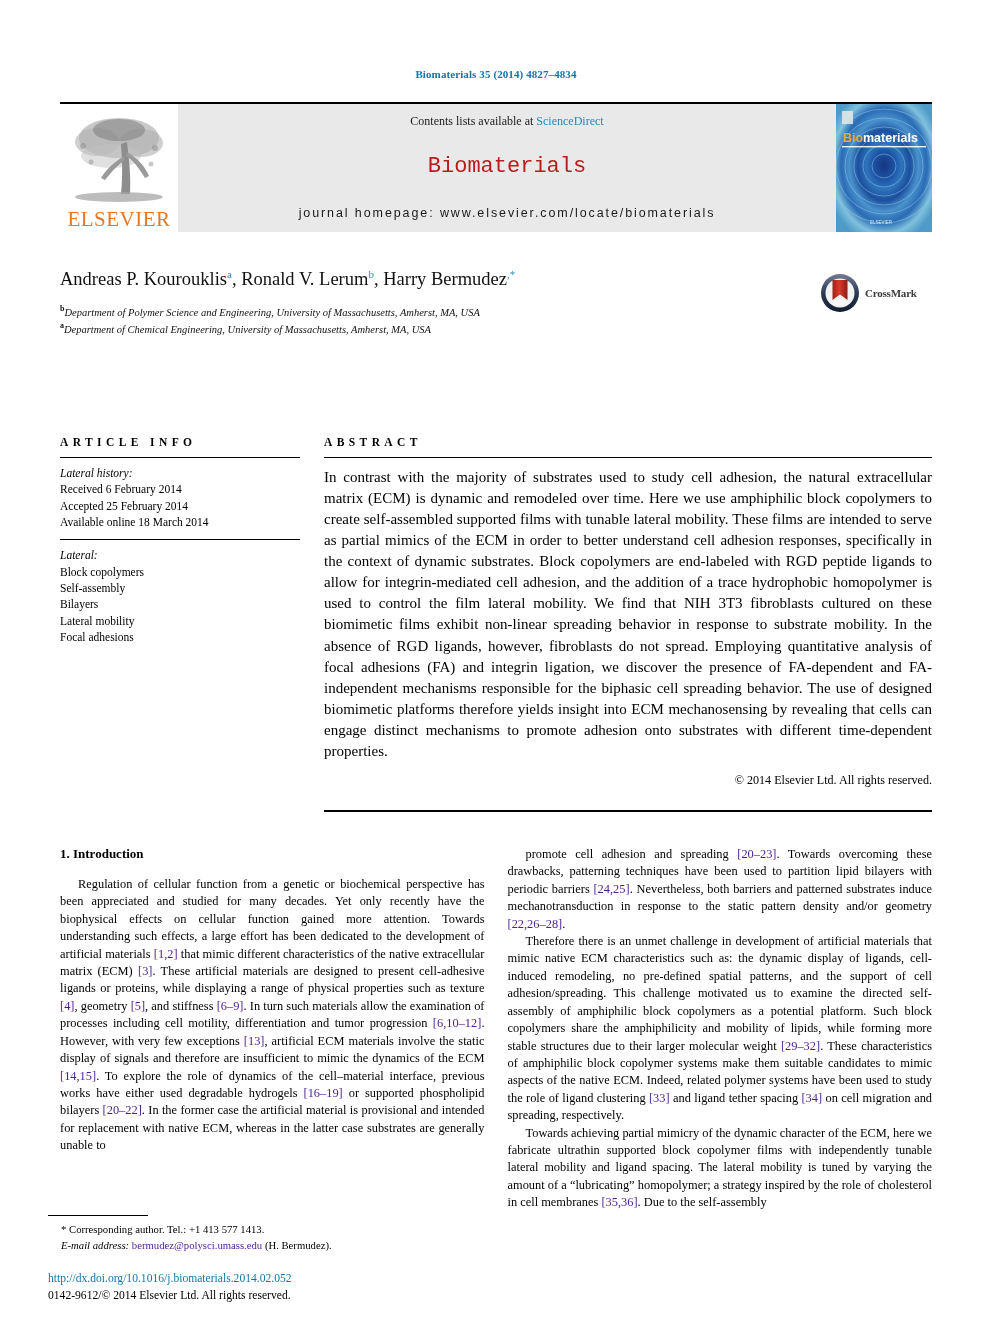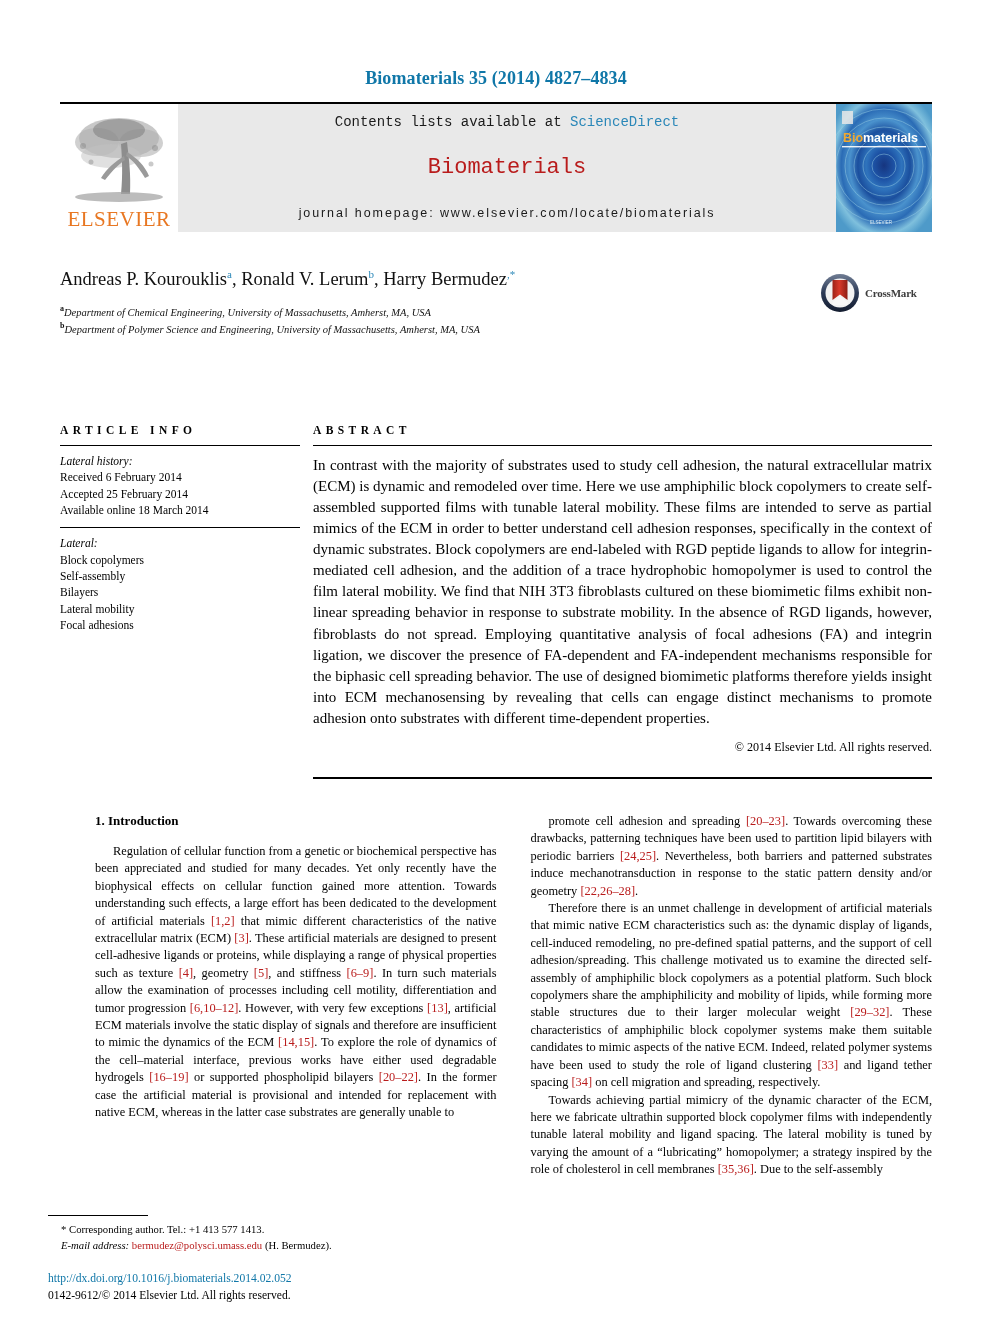--- a/index.html
+++ b/index.html
@@ -20,21 +20,21 @@
     width: 992px;
     height: 1323px;
     box-sizing: border-box;
     padding: 0 60px;
   }
 
   
   .running-head {
     text-align: center;
     color: #1077a8;
-    font-size: 18px;
+    font-size: 11px;
     font-weight: bold;
     letter-spacing: .1px;
     padding-top: 68px;
     height: 22px;
   }
 
   
   .masthead {
     position: relative;
     margin-top: 12px;
@@ -66,22 +66,22 @@
     flex: 1 1 auto;
     background: #e9e9e9;
     position: relative;
     display: flex;
     flex-direction: column;
     align-items: center;
     justify-content: space-between;
     padding: 10px 0 12px 0;
   }
   .contents-line {
-    font-family: Liberation Mono, monospace;
-    font-size: 14px;
+    font-family: Liberation Serif, serif;
+    font-size: 12px;
     color: #1a1a1a;
   }
   .contents-line .sd-link { color: #2a87b8; }
   .journal-name {
     font-family: Liberation Mono, monospace;
     font-size: 22px;
     color: #b91c1c;
     letter-spacing: 0px;
     margin-top: -2px;
   }
@@ -145,23 +145,23 @@
   .crossmark-label {
     font-family: "Liberation Serif", serif;
     font-size: 11px;
     font-weight: bold;
     color: #3d3d3d;
     letter-spacing: -.2px;
   }
 
   
   .info-abstract {
-    margin-top: 36px;
-    display: flex;
-    gap: 13px;
+    margin-top: 48px;
+    display: flex;
+    gap: 24px;
   }
   .col-info { flex: 0 0 240px; }
   .col-abs  { flex: 1 1 auto; }
 
   .sec-heading {
     font-size: 11.5px;
     font-weight: bold;
     letter-spacing: 4.4px;
     color: #000;
     margin-bottom: 9px;
@@ -190,39 +190,38 @@
   }
   .abs-bottom-rule {
     margin-top: 22px;
     border-top: 2.2px solid #000;
   }
 
   
   .body-cols {
     margin-top: 34px;
     display: flex;
-    gap: 34px;
-    margin-left: 35px;
+    gap: 23px;
   }
   .bcol { flex: 1 1 0; position: relative; }
   .sec-title {
     font-size: 13px;
     font-weight: bold;
     margin: 0 0 14px 0;
   }
   .para {
     font-size: 12.4px;
     line-height: 1.405;
     text-align: justify;
     text-indent: 18px;
     margin: 0;
     hyphens: auto;
   }
   .para + .para { margin-top: 0; }
-  .ref { color: #b91c1c; }
+  .ref { color: #4c1d95; }
 
   
   .footnotes {
     position: absolute;
     left: 48px;
     bottom: 18px;
     width: 420px;
   }
   .fn-rule {
     width: 100px;
@@ -341,22 +340,22 @@
       </svg>
       <span class="crossmark-label">CrossMark</span>
     </div>
 
 
     <div class="authors">
       <span>Andreas P. Kourouklis</span><sup>a</sup><span>, </span><span>Ronald V. Lerum</span><sup>b</sup><span>, </span><span>Harry Bermudez</span><sup class="star">,*</sup>
     </div>
 
     <div class="affil">
+      <div><sup>b</sup><span>Department of Polymer Science and Engineering, University of Massachusetts, Amherst, MA, USA</span></div>
       <div><sup>a</sup><span>Department of Chemical Engineering, University of Massachusetts, Amherst, MA, USA</span></div>
-      <div><sup>b</sup><span>Department of Polymer Science and Engineering, University of Massachusetts, Amherst, MA, USA</span></div>
     </div>
   </div>
 
   <div class="info-abstract">
 
     <div class="col-info">
       <div class="sec-heading">ARTICLE INFO</div>
       <div class="rule-thick"></div>
       <div class="history-block">
         <div class="lab">Lateral history:</div>

